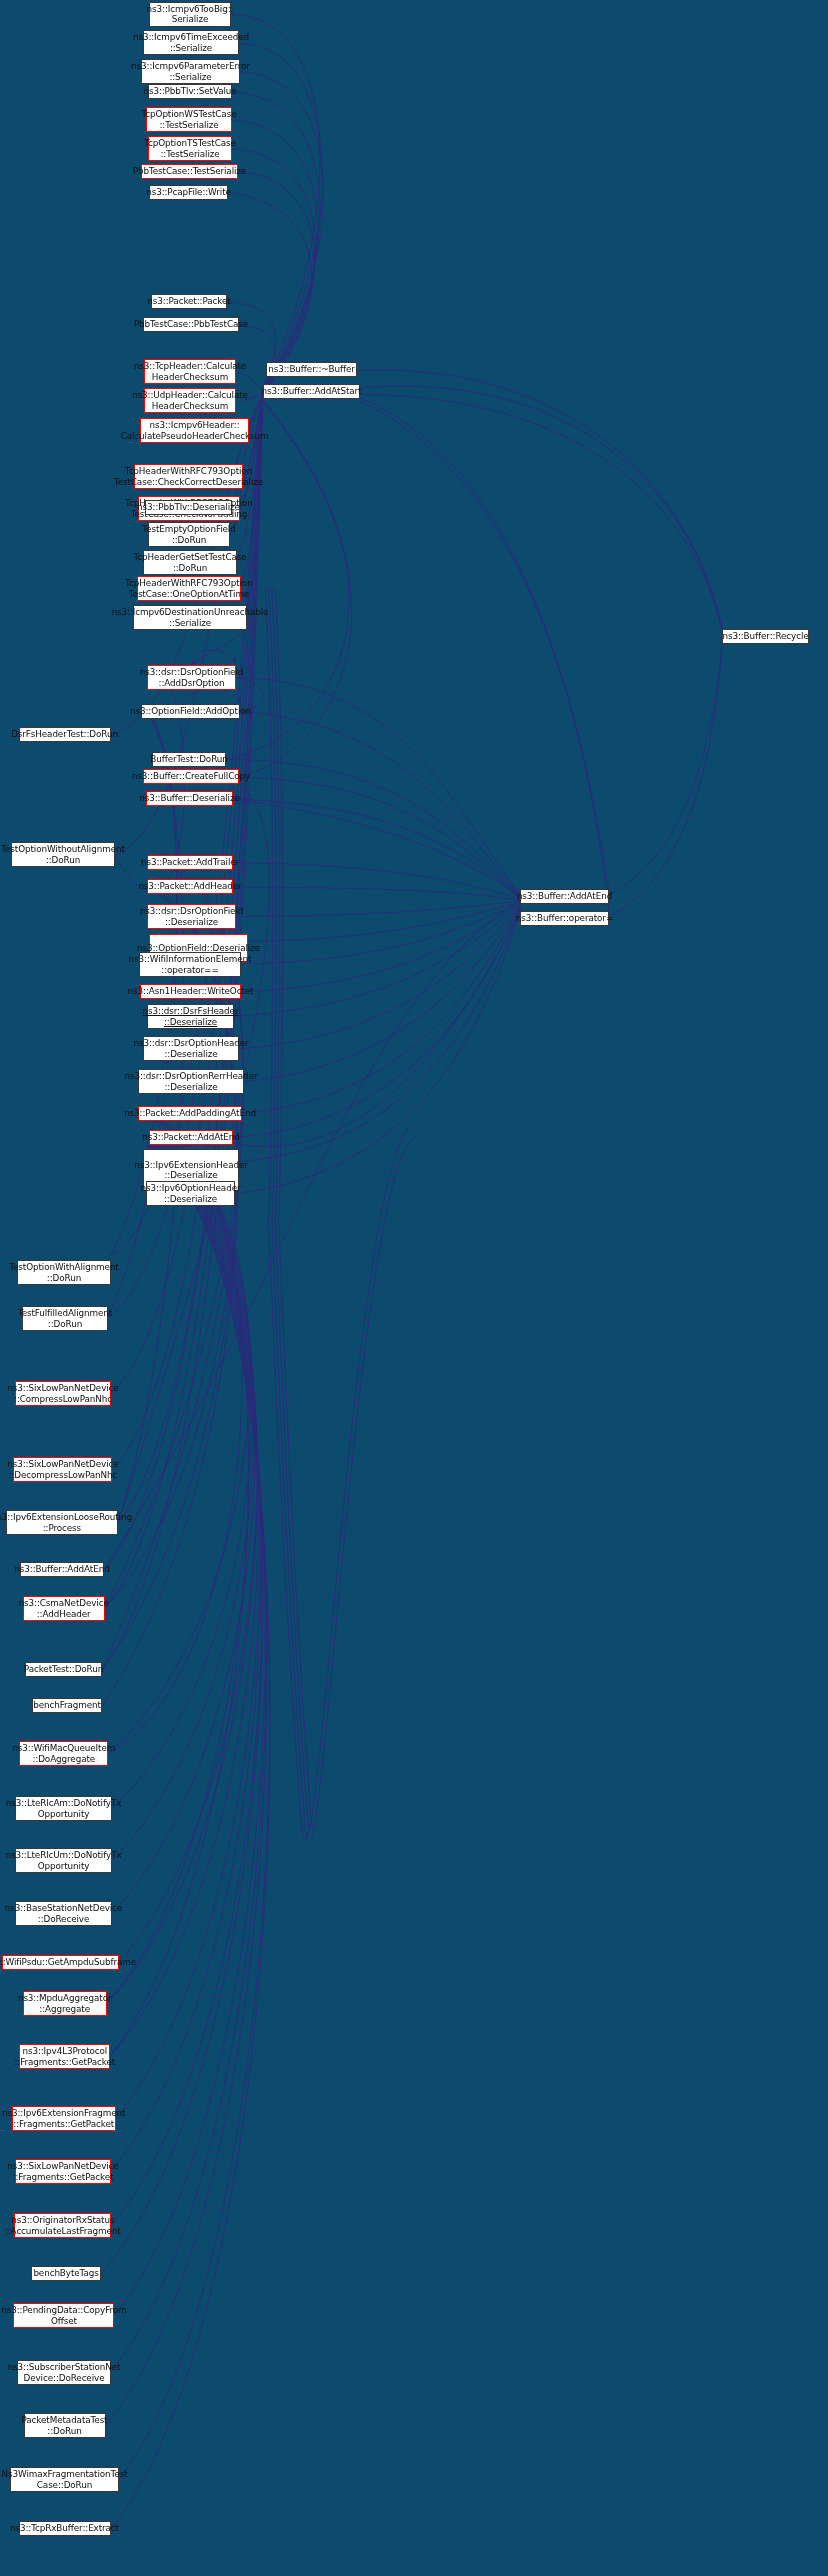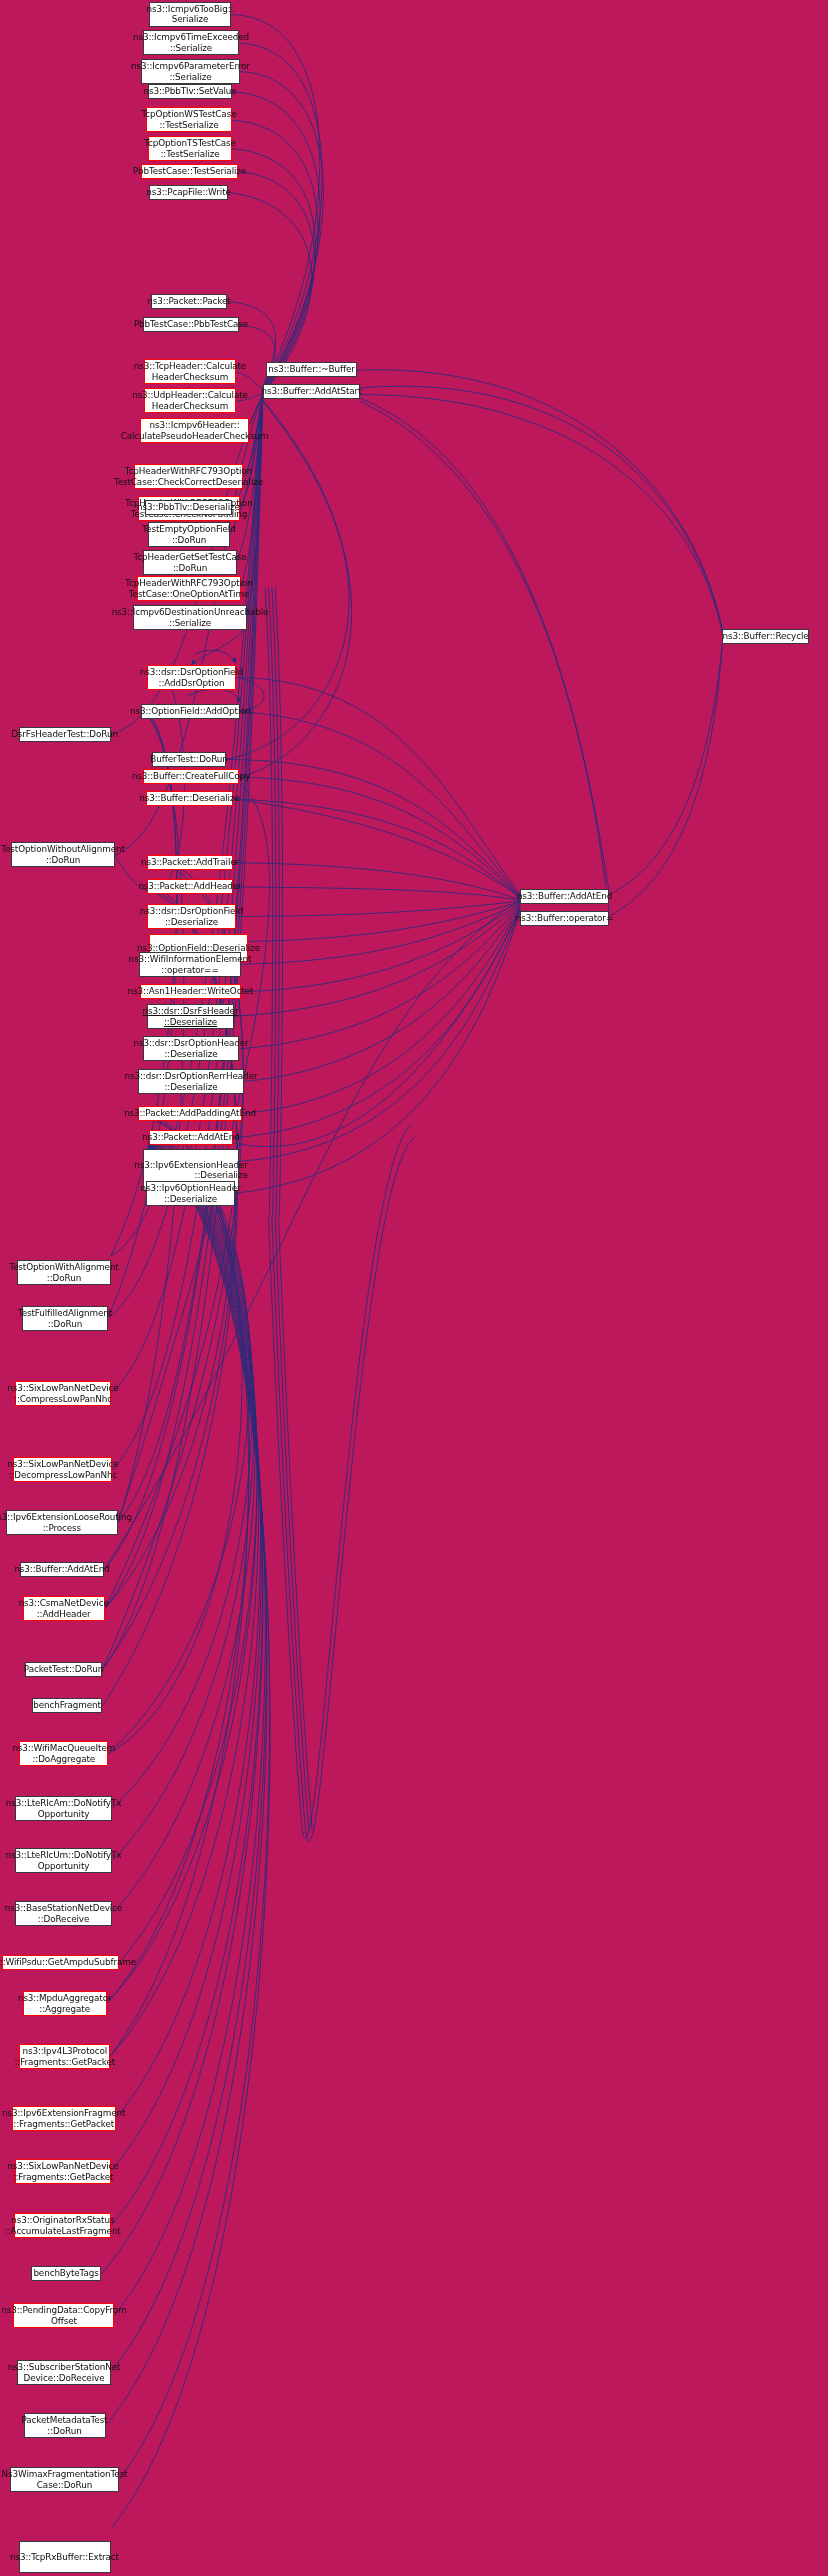--- a/index.html
+++ b/index.html
@@ -1,17 +1,17 @@
 <!DOCTYPE html>
 <html style="font-size:13.4px"><head>
 <meta charset="utf-8">
 <style>
   html,body{margin:0;padding:0;background:#ffffff;}
   body{font-family:"DejaVu Sans","Liberation Sans",sans-serif;}
-  #canvas{position:relative;width:828px;height:2576px;background:#be185d;overflow:hidden;}
+  #canvas{position:relative;width:828px;height:2576px;background:#0c4a6e;overflow:hidden;}
   #edges{position:absolute;left:0;top:0;width:828px;height:2576px;pointer-events:none;}
   .node{
     position:absolute;
     box-sizing:border-box;
     background:#ffffff;
     border:0.8px solid #404040;
     display:flex;
     align-items:center;
     justify-content:center;
     text-align:center;
@@ -203,21 +203,21 @@
 ::operator==</div>
     <div class="node red" style="left: 140px; top: 984px; width: 101px; height: 15px;">ns3::Asn1Header::WriteOctet</div>
     <div class="node dark" style="left: 147px; top: 1004px; width: 87px; height: 25px; text-decoration: underline;">ns3::dsr::DsrFsHeader
 ::Deserialize</div>
     <div class="node dark" style="left: 143px; top: 1036px; width: 96px; height: 25px;">ns3::dsr::DsrOptionHeader
 ::Deserialize</div>
     <div class="node dark" style="left: 138px; top: 1069px; width: 106px; height: 25px;">ns3::dsr::DsrOptionRerrHeader
 ::Deserialize</div>
     <div class="node red" style="left: 138px; top: 1106px; width: 104px; height: 15px;">ns3::Packet::AddPaddingAtEnd</div>
     <div class="node red" style="left: 149px; top: 1130px; width: 84px; height: 15px;">ns3::Packet::AddAtEnd</div>
-    <div class="node dark" style="left: 143px; top: 1149px; width: 96px; height: 42px; text-align: right;">ns3::Ipv6ExtensionHeader
+    <div class="node dark" style="left: 143px; top: 1149px; width: 96px; height: 42px;">ns3::Ipv6ExtensionHeader
 ::Deserialize</div>
     <div class="node dark" style="left: 146px; top: 1181px; width: 89px; height: 25px;">ns3::Ipv6OptionHeader
 ::Deserialize</div>
     <div class="node dark" style="left: 18.5px; top: 727px; width: 92px; height: 15px;">DsrFsHeaderTest::DoRun</div>
     <div class="node dark" style="left: 11px; top: 842px; width: 104px; height: 25px;">TestOptionWithoutAlignment
 ::DoRun</div>
     <div class="node dark" style="left: 17px; top: 1244px; width: 94px; height: 25px; margin-top: 16px;">TestOptionWithAlignment
 ::DoRun</div>
     <div class="node dark" style="left: 22px; top: 1306px; width: 86px; height: 25px;">TestFulfilledAlignment
 ::DoRun</div>
@@ -253,20 +253,20 @@
 ::AccumulateLastFragment</div>
     <div class="node dark" style="left: 31px; top: 2266px; width: 70px; height: 15px;">benchByteTags</div>
     <div class="node red" style="left: 13.4px; top: 2303px; width: 101px; height: 25px;">ns3::PendingData::CopyFrom
 Offset</div>
     <div class="node dark" style="left: 17px; top: 2360px; width: 94px; height: 25px;">ns3::SubscriberStationNet
 Device::DoReceive</div>
     <div class="node dark" style="left: 23.5px; top: 2413px; width: 82px; height: 25px;">PacketMetadataTest
 ::DoRun</div>
     <div class="node dark" style="left: 10px; top: 2467px; width: 109px; height: 25px;">Ns3WimaxFragmentationTest
 Case::DoRun</div>
-    <div class="node dark" style="left: 18.5px; top: 2521px; width: 92px; height: 32px; margin-top: 20px;">ns3::TcpRxBuffer::Extract</div>
+    <div class="node dark" style="left: 18.5px; top: 2521px; width: 92px; height: 15px;">ns3::TcpRxBuffer::Extract</div>
     <div class="node dark" style="left: 266px; top: 362px; width: 91px; height: 15px;">ns3::Buffer::~Buffer</div>
     <div class="node dark" style="left: 263px; top: 384px; width: 97px; height: 15px;">ns3::Buffer::AddAtStart</div>
     <div class="node dark" style="left: 722px; top: 629px; width: 87px; height: 15px;">ns3::Buffer::Recycle</div>
     <div class="node dark" style="left: 520px; top: 889px; width: 89px; height: 15px;">ns3::Buffer::AddAtEnd</div>
     <div class="node dark" style="left: 520px; top: 911px; width: 89px; height: 15px;">ns3::Buffer::operator=</div>
   </div>
 
 
 </body></html>

